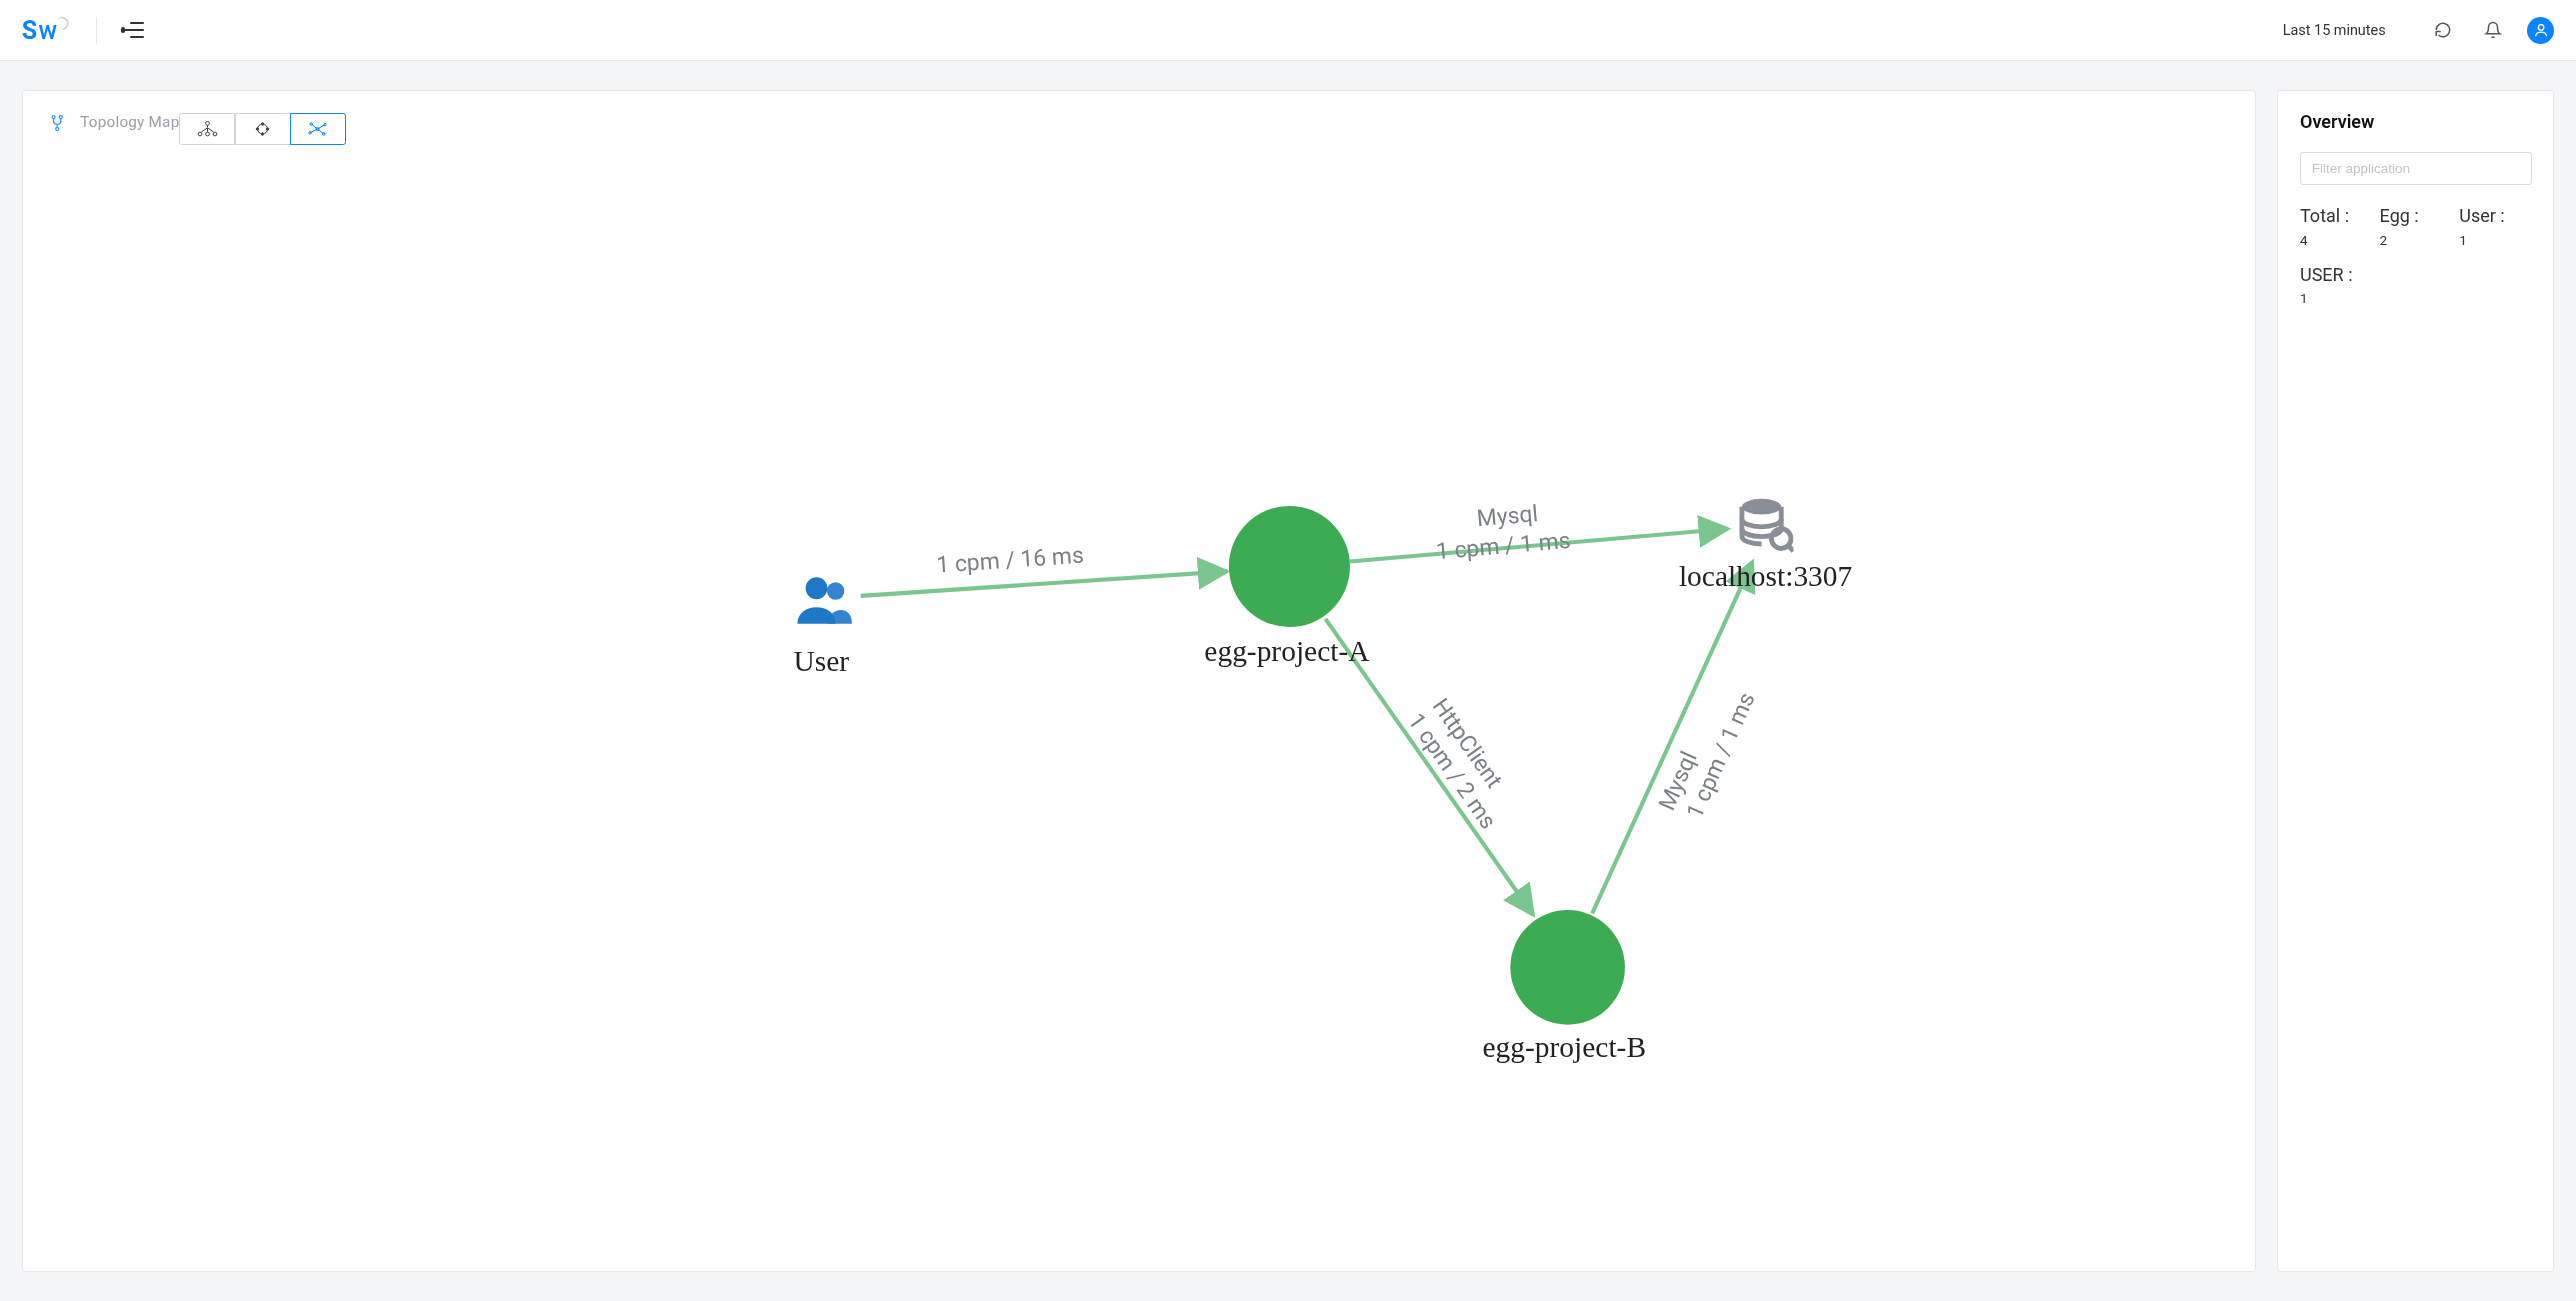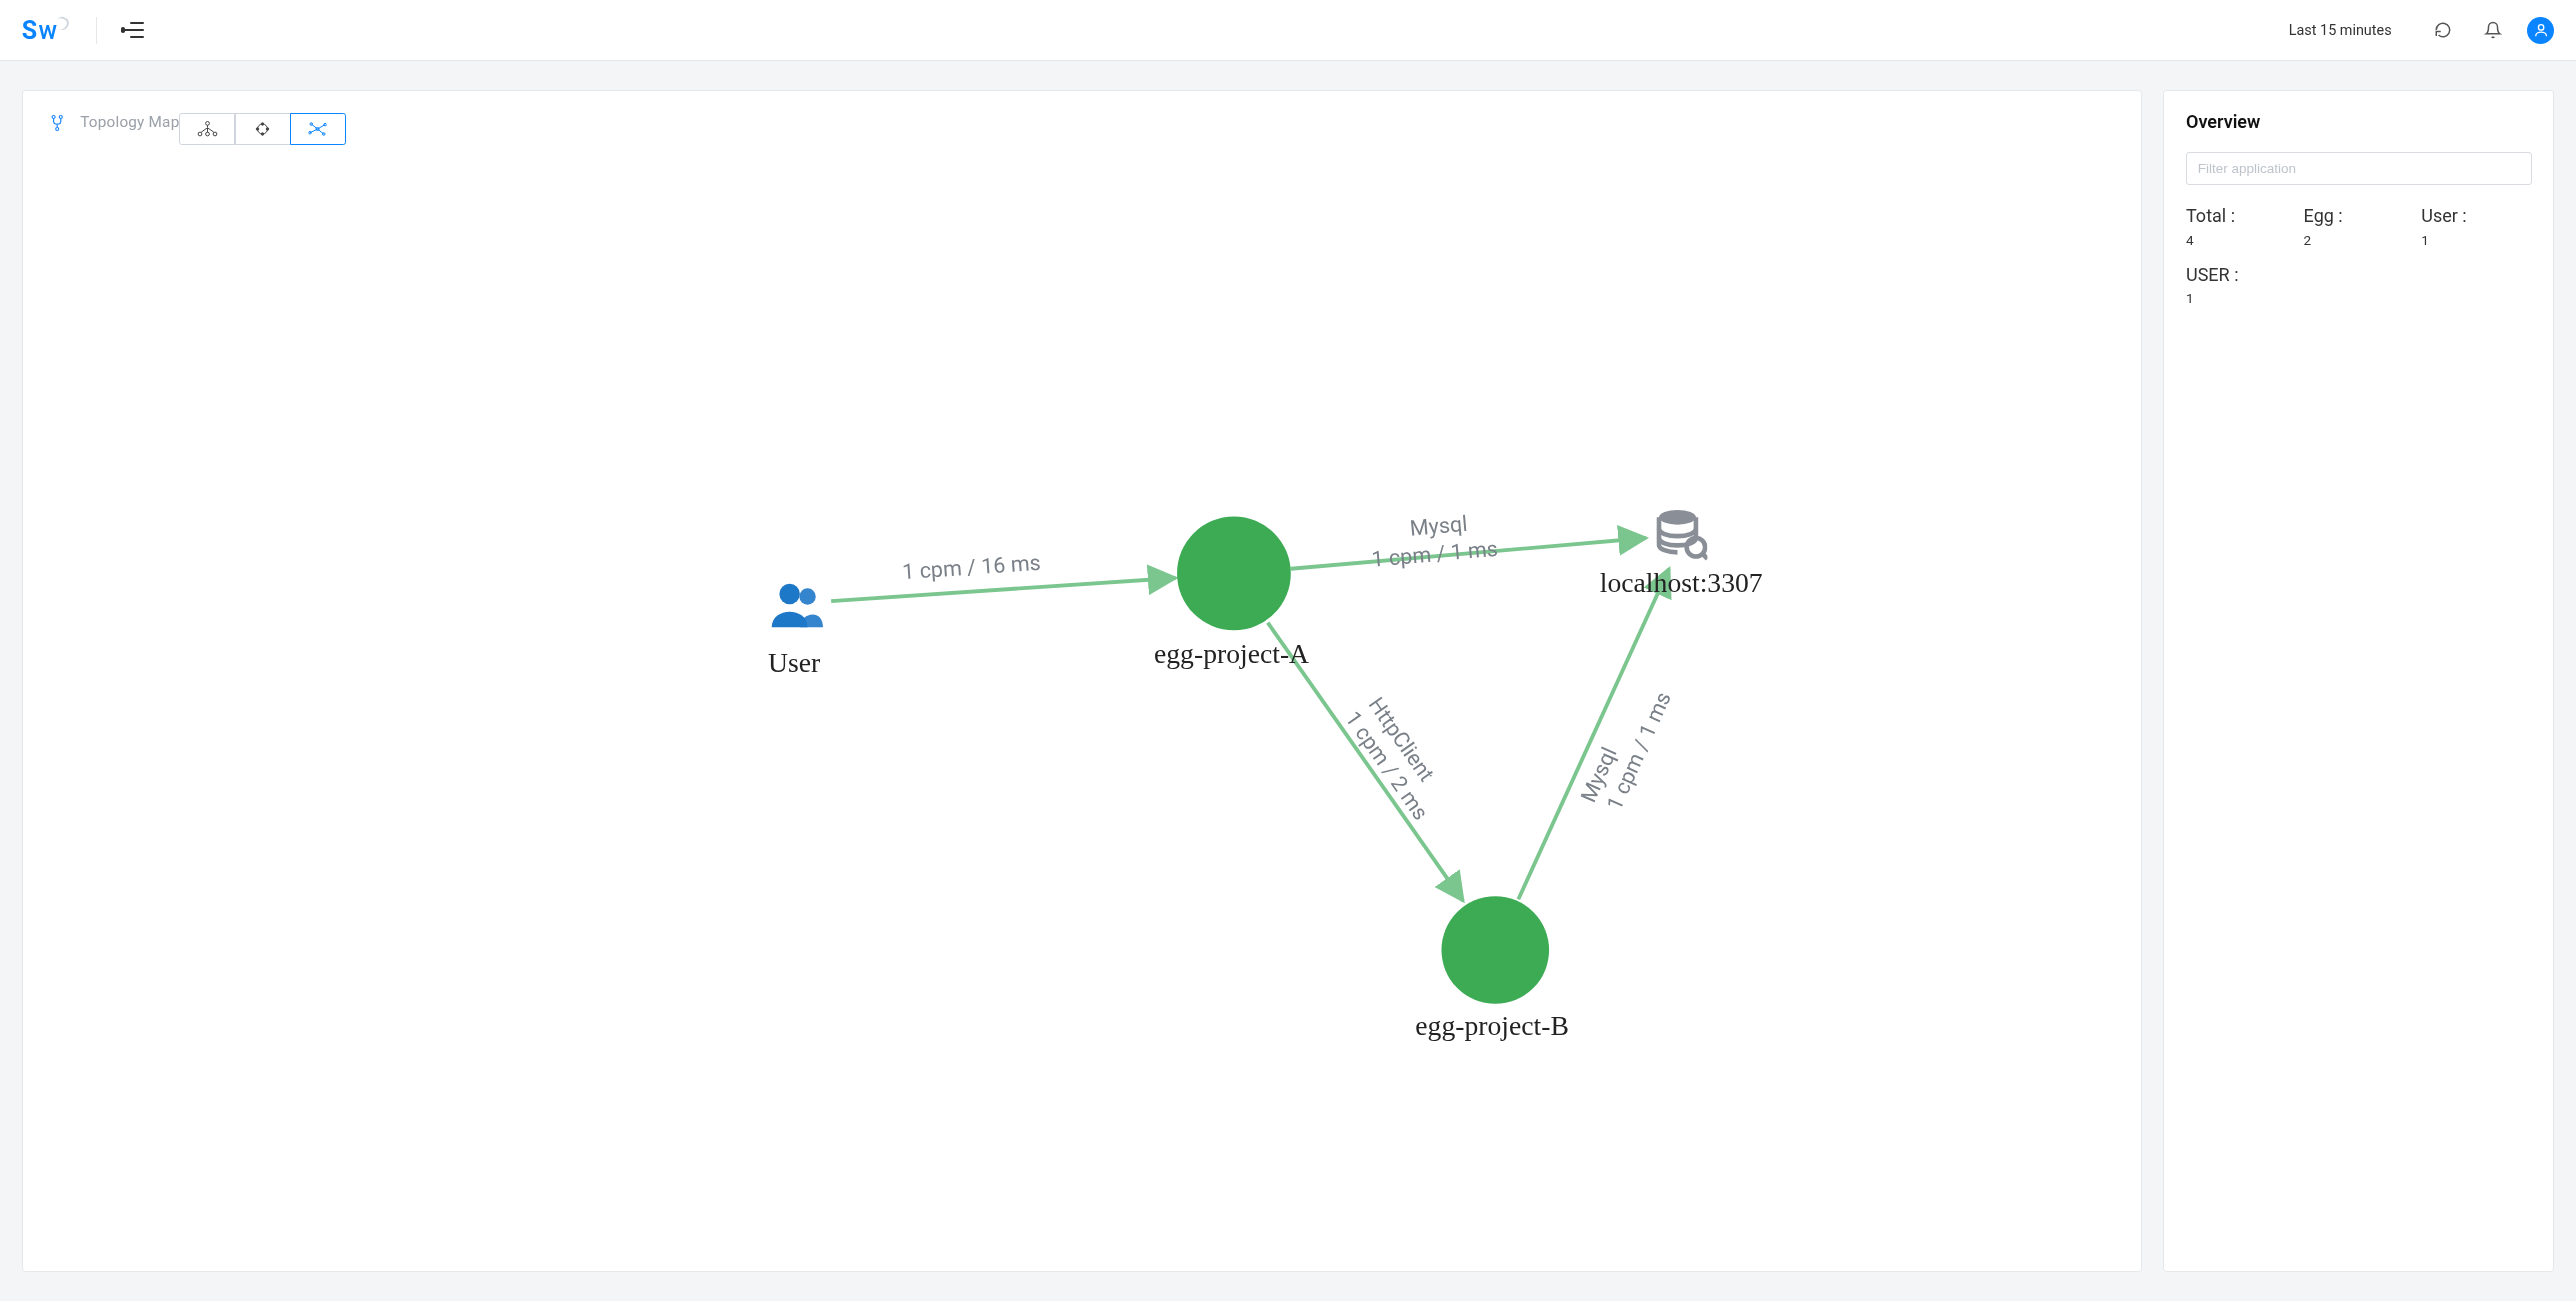--- a/index.html
+++ b/index.html
@@ -21,21 +21,21 @@
   .logo .w { color:#0a84ff; font-weight:500; }
   .logo .arc { display:inline-block; width:12.6px; height:12.6px; border:2.7px solid #cfd6dd; border-left:none; border-bottom:none; border-radius:50%; transform: translateY(-7.2px) rotate(30deg); margin-left:-1.8px; }
   .v-divider { width:0.9px; height:27px; background:#e5e7eb; margin: 0 9px; }
   .hamburger { width:20px; display:flex; flex-direction:column; gap:4.5px; cursor:pointer; }
   .hamburger span { display:block; height:2.3px; background:#333; border-radius:1.8px; }
   .hamburger span:nth-child(1){ width:70%; align-self:flex-end; }
   .hamburger span:nth-child(3){ width:70%; align-self:flex-end; position:relative; }
   .hamburger { position:relative; }
   .hamburger .arrow { position:absolute; left:-2.7px; top:50%; transform:translateY(-50%); border-top:3.6px solid transparent; border-bottom:3.6px solid transparent; border-right:4.5px solid #333; }
   .header-spacer { flex:1; }
-  .time-range { color:#333; font-size:14.4px; margin-right: 17px; }
+  .time-range { color:#333; font-size:14.4px; margin-right: 23px; }
   .icon-btn { background:none; border:none; cursor:pointer; display:flex; align-items:center; justify-content:center; padding:7.2px; color:#555; }
   .avatar { width:27px; height:27px; border-radius:50%; background:#0a84ff; display:flex; align-items:center; justify-content:center; cursor:pointer; }
 
   
   .content { flex:1; padding: 29px 21.7px; display:flex; gap:21.7px; }
   .panel { background:#fff; border:0.9px solid #e5e7eb; border-radius:3.6px; }
   .main-panel { flex:1; display:flex; position:relative; }
   .main-head { display:flex; align-items:flex-start; padding: 21.7px 27px 0 27px; }
   .topology-icon { color:#1e88ff; margin-right:16.2px; margin-top:1.8px; }
   .page-title { color:#9aa0a8; font-size:15.3px; font-weight:400; letter-spacing:0.2px; }
@@ -44,21 +44,21 @@
   .view-toggle:first-child { border-radius:2.7px 0 0 2.7px; }
   .view-toggle:last-child { border-radius:0 2.7px 2.7px 0; }
   .view-toggle + .view-toggle { margin-left:-0.9px; }
   .view-toggle.active { border-color:#0a84ff; color:#0a84ff; z-index:1; position:relative; }
 
   .graph-area { flex:1; position:relative; min-height:505px; }
   .graph-svg { position:absolute; inset:0; width:100%; height:100%; }
   .node-label { font-family: Georgia, "Times New Roman", serif; font-size:18px; fill:#222; }
   .edge-label { font-size:14px; fill:#7a8088; }
 
-  .side-panel { width:391px; padding: 20px 21.7px; }
+  .side-panel { width:277px; padding: 20px 21.7px; }
   .side-title { font-size:18px; font-weight:600; color:#111; margin-bottom:20px; }
   .filter-input { width:100%; border:0.9px solid #d8dbe0; border-radius:3px; padding:8.1px 10.8px; font-size:13.5px; outline:none; }
   .filter-input::placeholder { color:#bfc4cc; }
   .stats-grid { display:grid; grid-template-columns: repeat(3, 1fr); row-gap: 3.6px; column-gap: 7.2px; margin-top:20px; }
   .stat-label { font-size:18px; color:#333; }
   .stat-value { font-size:13.5px; color:#333; padding-top:1.8px; padding-bottom:12.6px; }
 </style>
 </head>
 <body>
 

